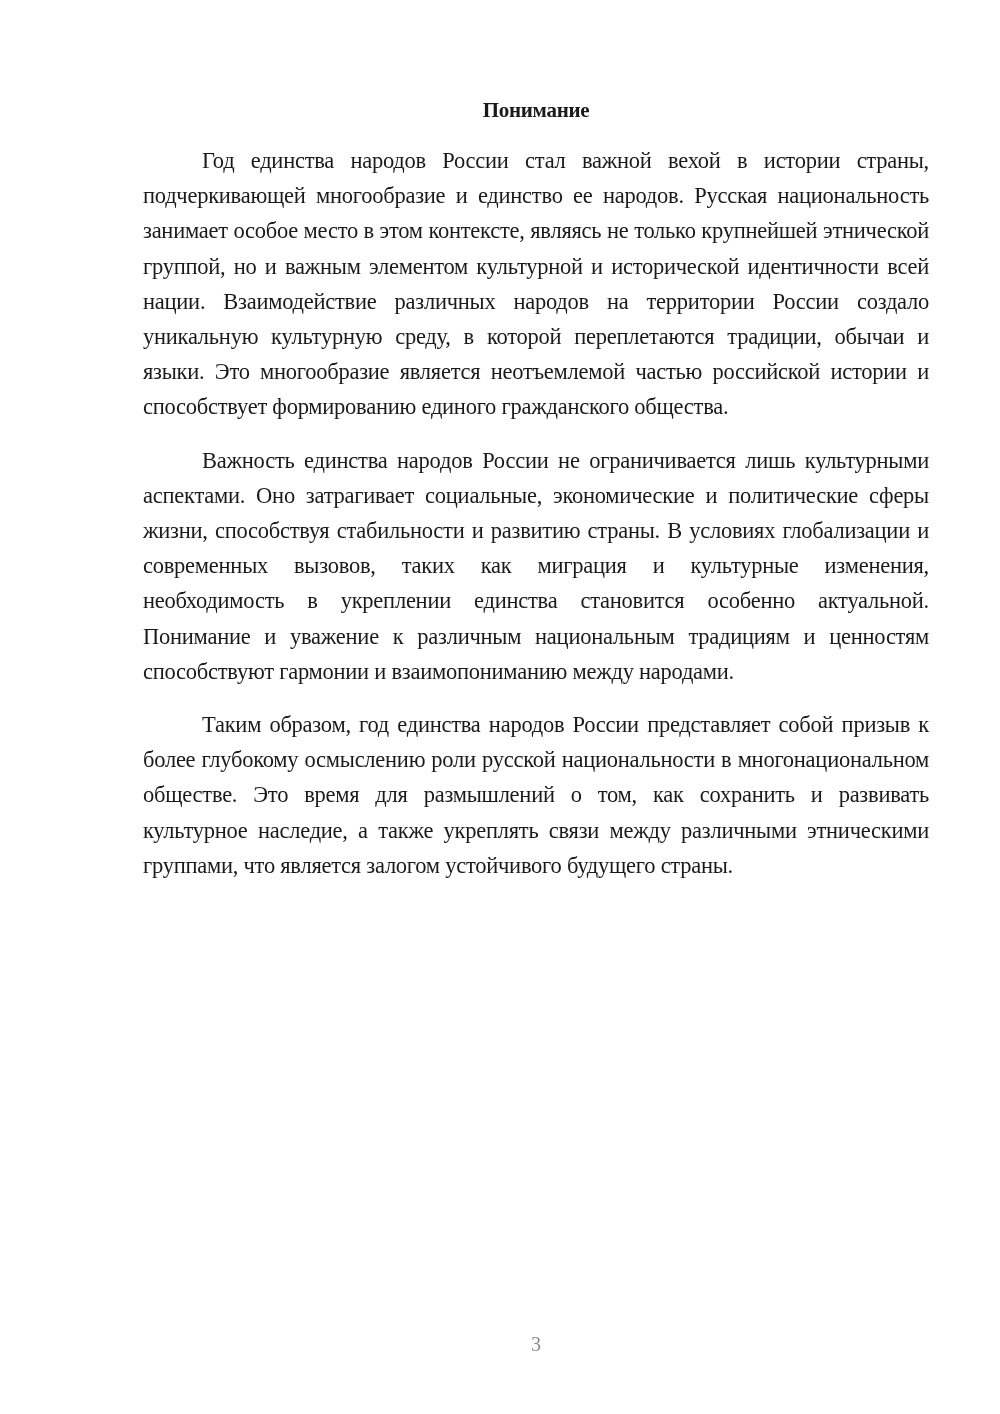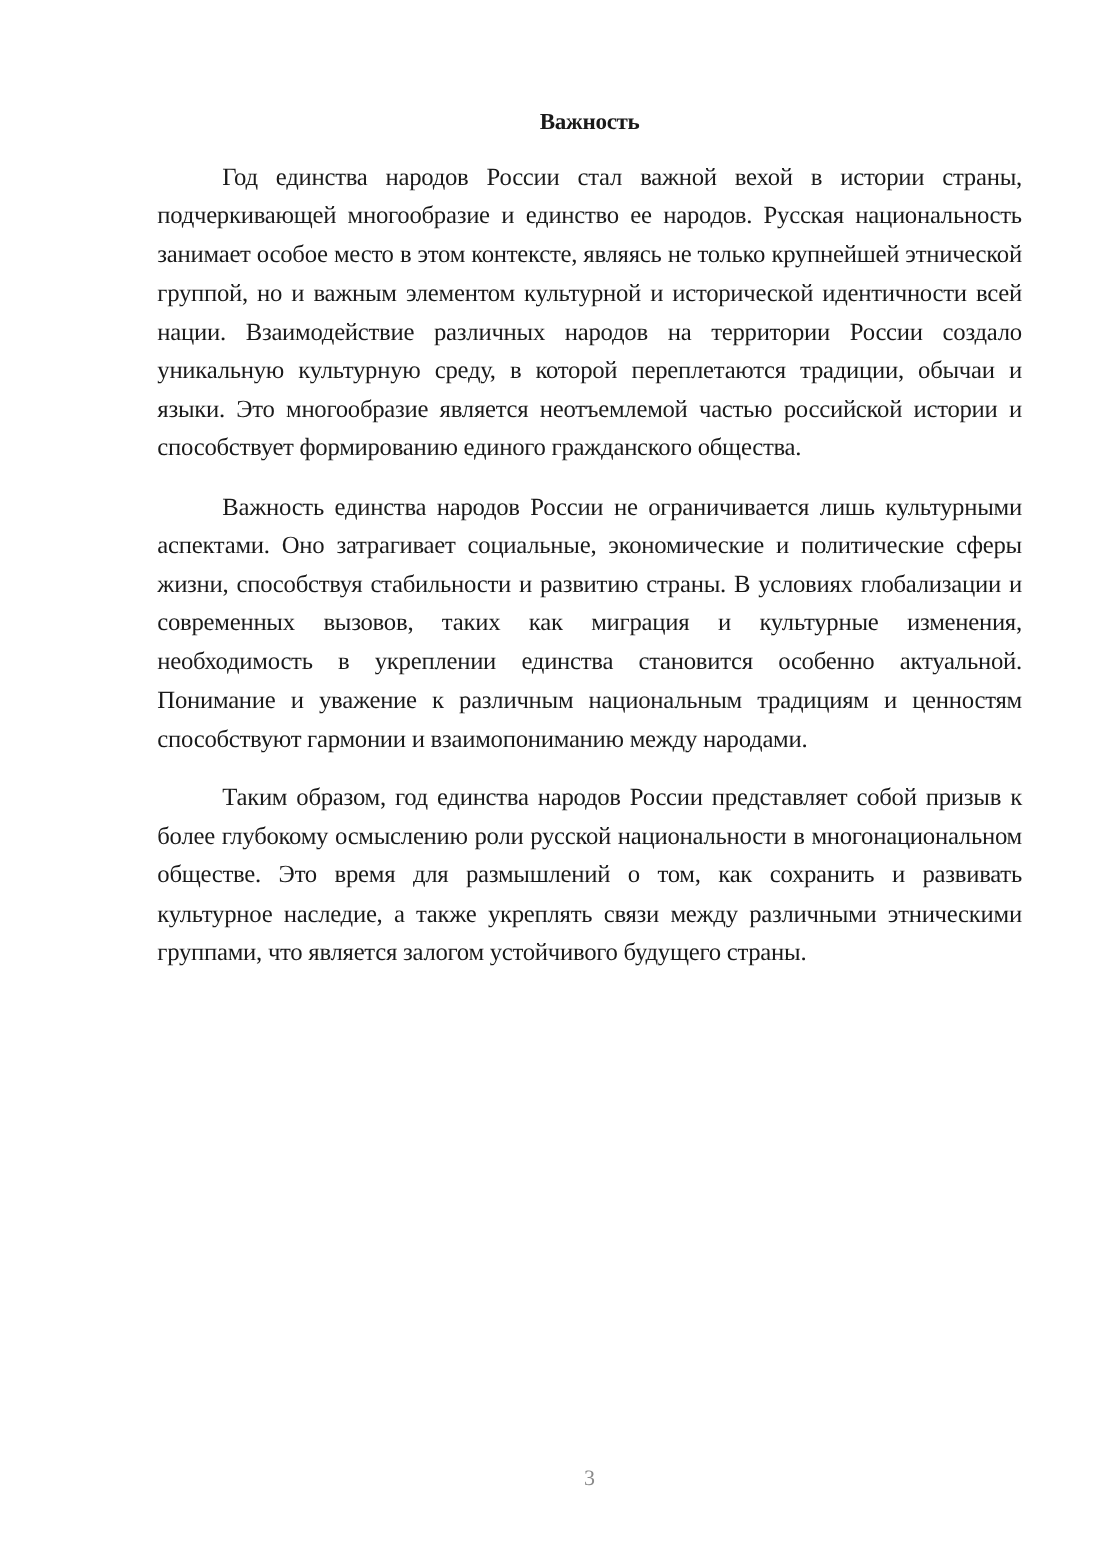--- a/index.html
+++ b/index.html
@@ -48,19 +48,19 @@
       text-align: center;
       font-size: 20px;
       color: #8a8a8a;
       font-family: "Liberation Serif", serif;
     }
   </style>
 </head>
 <body>
 
 <div class="page">
-  <h1 class="title">Важность</h1>
+  <h1 class="title">Понимание</h1>
   <p class="para">Год единства народов России стал важной вехой в истории страны, подчеркивающей многообразие и единство ее народов. Русская национальность занимает особое место в этом контексте, являясь не только крупнейшей этнической группой, но и важным элементом культурной и исторической идентичности всей нации. Взаимодействие различных народов на территории России создало уникальную культурную среду, в которой переплетаются традиции, обычаи и языки. Это многообразие является неотъемлемой частью российской истории и способствует формированию единого гражданского общества.</p>
   <p class="para">Важность единства народов России не ограничивается лишь культурными аспектами. Оно затрагивает социальные, экономические и политические сферы жизни, способствуя стабильности и развитию страны. В условиях глобализации и современных вызовов, таких как миграция и культурные изменения, необходимость в укреплении единства становится особенно актуальной. Понимание и уважение к различным национальным традициям и ценностям способствуют гармонии и взаимопониманию между народами.</p>
   <p class="para">Таким образом, год единства народов России представляет собой призыв к более глубокому осмыслению роли русской национальности в многонациональном обществе. Это время для размышлений о том, как сохранить и развивать культурное наследие, а также укреплять связи между различными этническими группами, что является залогом устойчивого будущего страны.</p>
 </div>
 
 <div class="page-number">3</div>
 
 </body></html>

